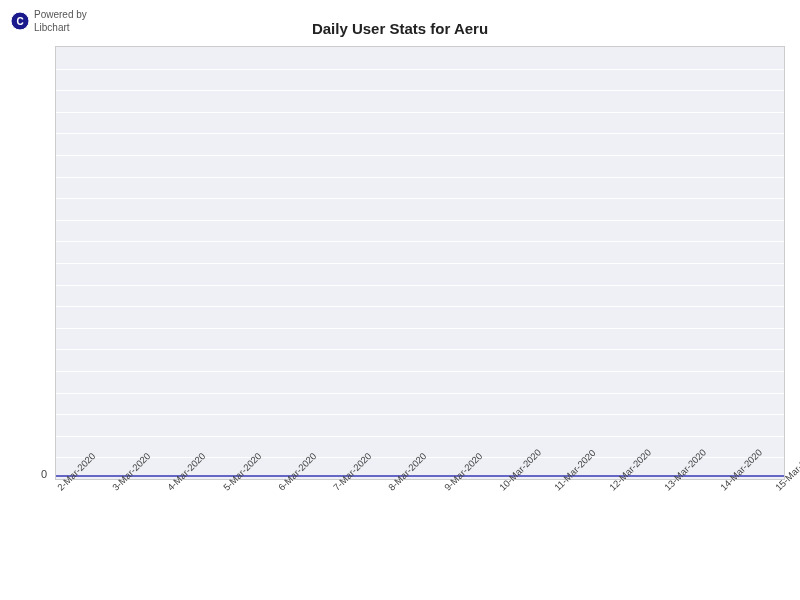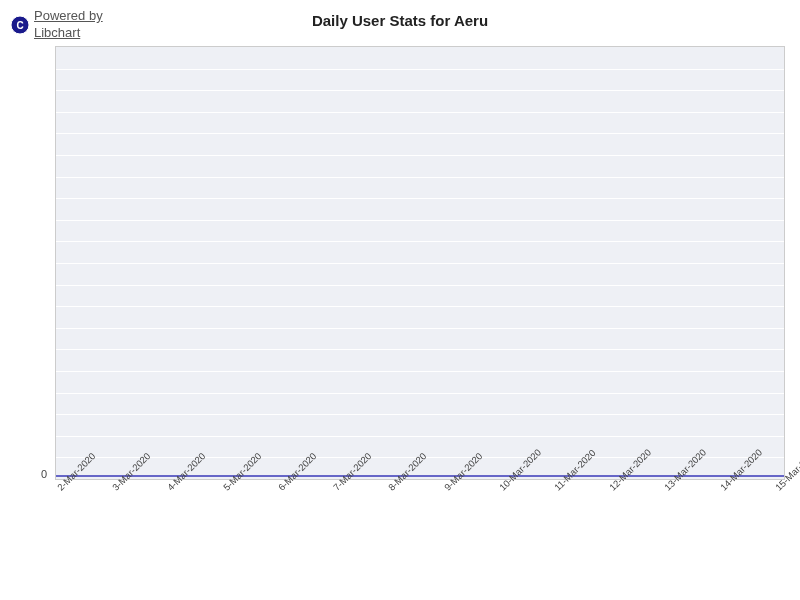--- a/index.html
+++ b/index.html
@@ -26,29 +26,28 @@
       align-items: center;
       gap: 4px;
     }
 
     .libchart-logo {
       width: 20px;
       height: 20px;
     }
 
     .powered-by-text {
-      font-size: 13px;
+      font-size: 10px;
       color: #555;
       line-height: 1.3;
-      text-decoration: underline;
     }
 
     .chart-title {
       position: absolute;
-      top: 12px;
+      top: 20px;
       left: 0;
       right: 0;
       text-align: center;
       font-size: 15px;
       font-weight: bold;
       color: #222;
     }
 
     .chart-area {
       position: absolute;

